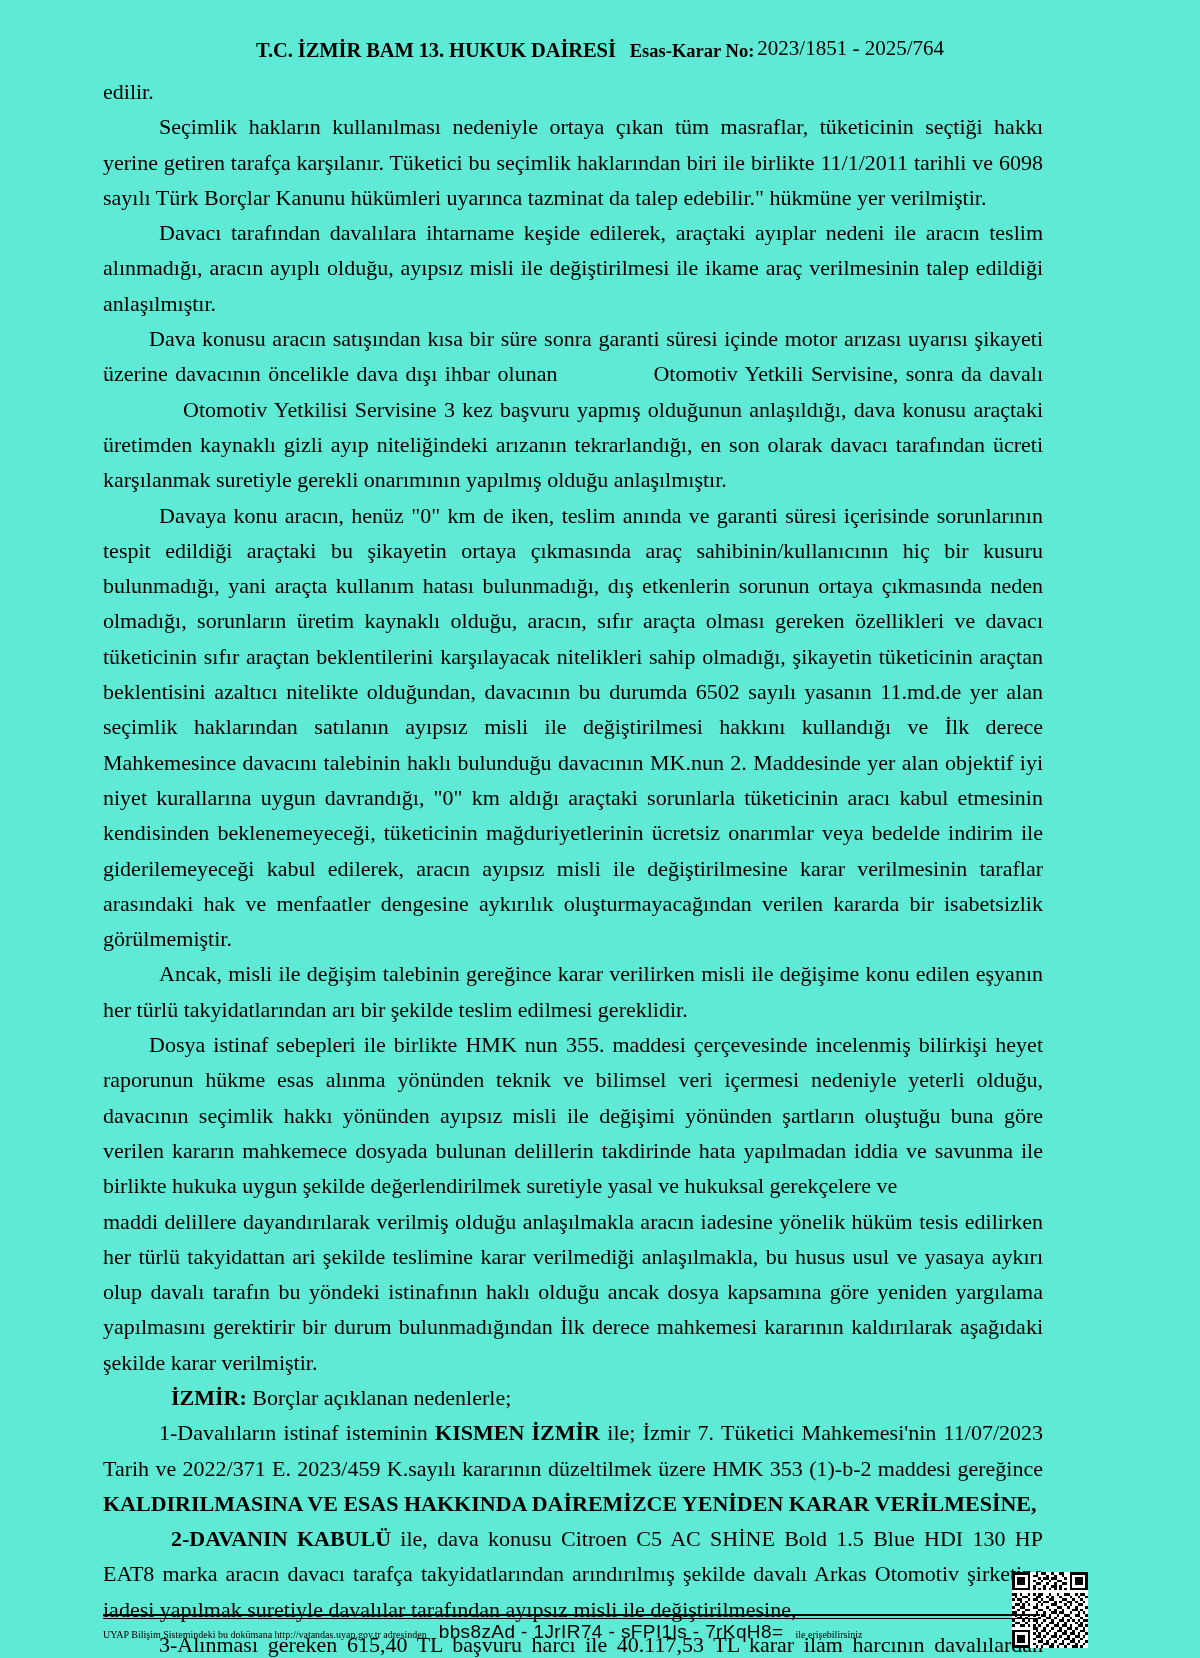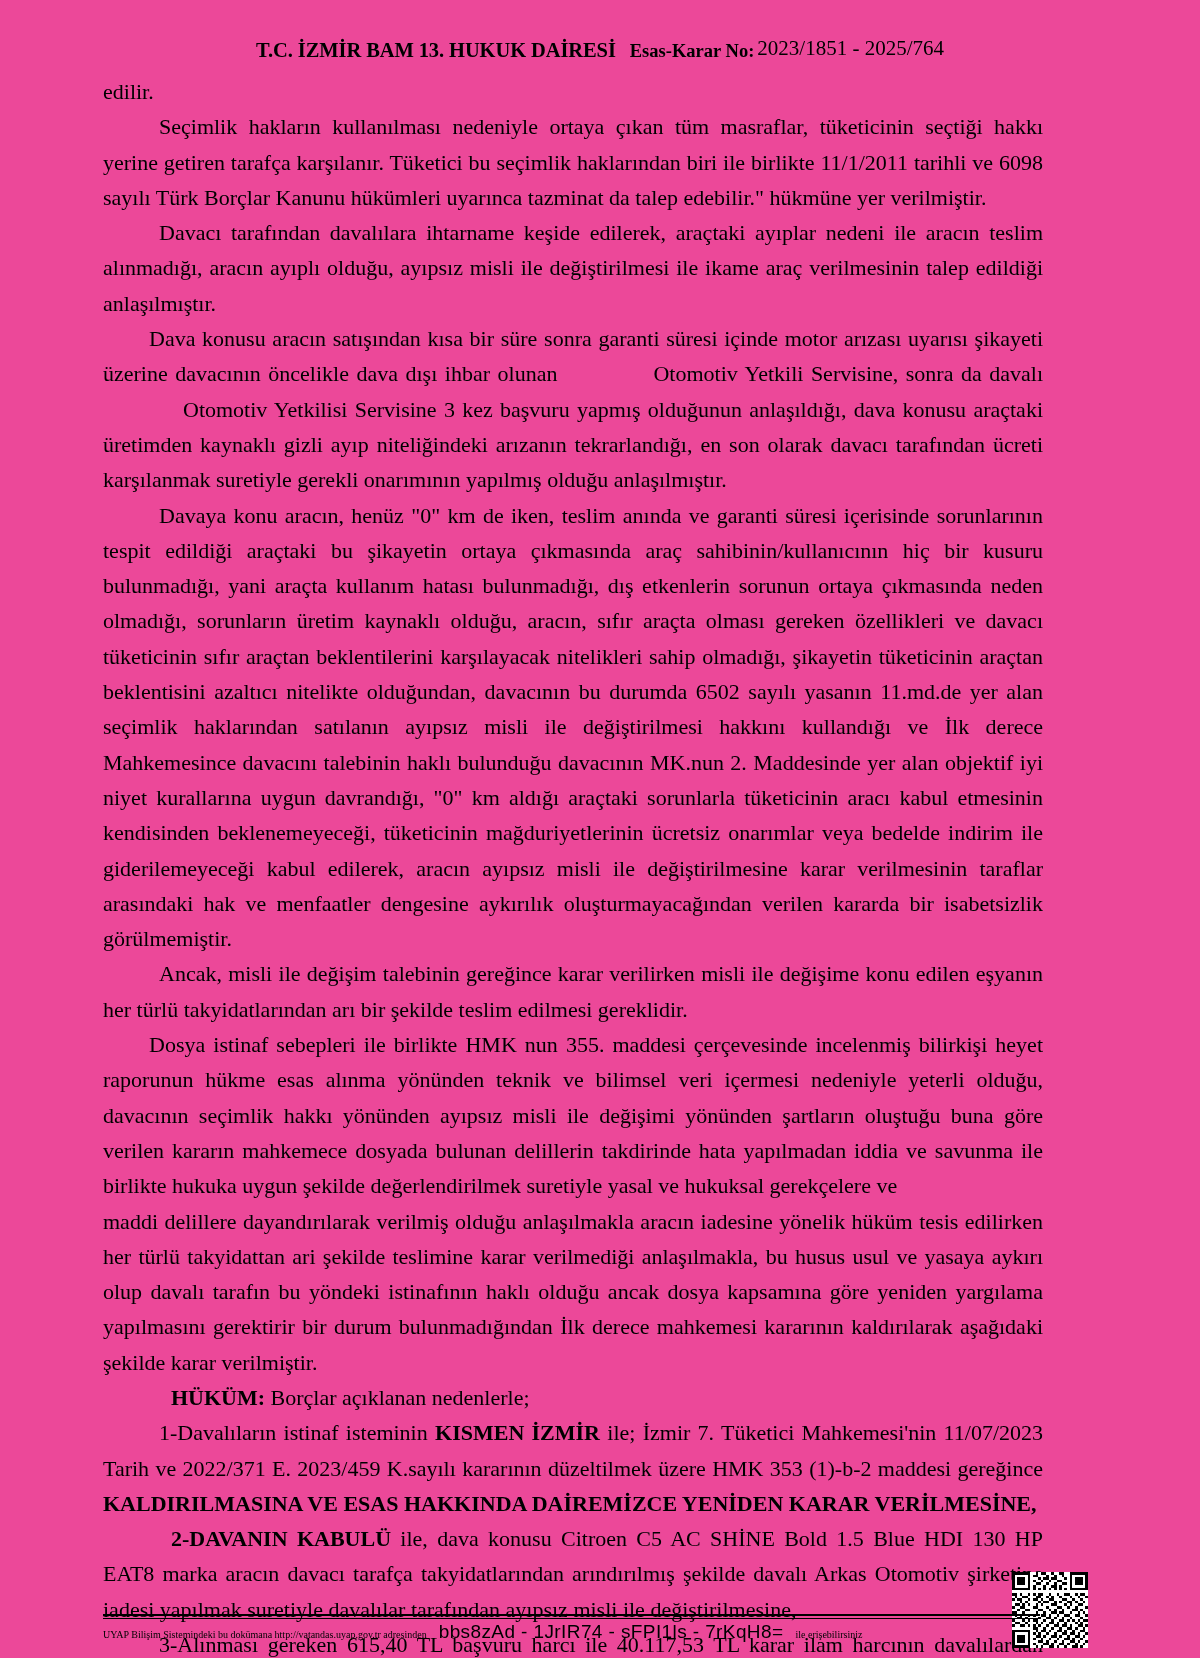--- a/index.html
+++ b/index.html
@@ -10,21 +10,21 @@
   }
   body {
     font-family: "Liberation Serif", "DejaVu Serif", serif;
     color: #000000;
   }
   .page {
     position: relative;
     width: 1200px;
     height: 1658px;
     margin: 0 auto;
-    background: #ec4899;
+    background: #5eead4;
     overflow: hidden;
     box-sizing: border-box;
   }
 
   
   .doc-header {
     position: absolute;
     left: 0;
     top: 36px;
     width: 1200px;
@@ -129,21 +129,21 @@
     <p class="para ind-s"><span>Dava konusu aracın satışından kısa bir süre sonra garanti süresi içinde motor arızası  uyarısı şikayeti üzerine davacının öncelikle dava dışı ihbar olunan</span><span class="gap-md"></span><span>Otomotiv Yetkili Servisine, sonra da  davalı</span><span class="gap-sm"></span><span>Otomotiv Yetkilisi Servisine 3 kez başvuru yapmış olduğunun anlaşıldığı, dava konusu araçtaki üretimden kaynaklı gizli ayıp niteliğindeki arızanın tekrarlandığı, en son olarak davacı tarafından ücreti karşılanmak suretiyle gerekli onarımının yapılmış olduğu anlaşılmıştır.</span></p>
 
     <p class="para ind">Davaya konu aracın, henüz "0" km de iken, teslim anında ve garanti süresi içerisinde sorunlarının tespit edildiği araçtaki bu şikayetin ortaya çıkmasında araç sahibinin/kullanıcının hiç bir kusuru bulunmadığı, yani araçta kullanım hatası bulunmadığı, dış etkenlerin sorunun ortaya çıkmasında neden olmadığı, sorunların üretim kaynaklı olduğu, aracın, sıfır araçta olması gereken özellikleri ve davacı tüketicinin sıfır araçtan beklentilerini karşılayacak nitelikleri sahip olmadığı, şikayetin tüketicinin araçtan beklentisini azaltıcı nitelikte olduğundan, davacının bu durumda 6502 sayılı yasanın 11.md.de yer alan seçimlik haklarından satılanın ayıpsız misli ile değiştirilmesi hakkını kullandığı ve İlk derece Mahkemesince davacını   talebinin haklı  bulunduğu davacının MK.nun 2. Maddesinde yer alan objektif iyi niyet kurallarına uygun davrandığı, "0" km aldığı araçtaki sorunlarla tüketicinin aracı kabul etmesinin kendisinden beklenemeyeceği, tüketicinin mağduriyetlerinin ücretsiz onarımlar veya bedelde indirim ile giderilemeyeceği kabul edilerek, aracın ayıpsız misli ile değiştirilmesine karar verilmesinin taraflar arasındaki hak ve menfaatler dengesine aykırılık oluşturmayacağından   verilen kararda bir isabetsizlik görülmemiştir.</p>
 
     <p class="para ind">Ancak, misli ile değişim talebinin gereğince karar verilirken  misli ile değişime konu edilen eşyanın her türlü takyidatlarından arı bir şekilde  teslim edilmesi gereklidir.</p>
 
     <p class="para ind-s">Dosya istinaf  sebepleri ile birlikte HMK  nun 355. maddesi çerçevesinde incelenmiş  bilirkişi heyet raporunun hükme esas alınma yönünden teknik ve bilimsel veri içermesi nedeniyle yeterli olduğu, davacının  seçimlik hakkı yönünden  ayıpsız misli ile değişimi yönünden şartların oluştuğu buna göre verilen kararın mahkemece dosyada bulunan  delillerin takdirinde hata yapılmadan iddia ve savunma ile birlikte hukuka uygun şekilde değerlendirilmek suretiyle yasal ve hukuksal gerekçelere ve</p>
 
     <p class="para noind">maddi delillere dayandırılarak verilmiş olduğu anlaşılmakla aracın iadesine yönelik hüküm tesis edilirken her türlü takyidattan ari şekilde teslimine karar verilmediği anlaşılmakla, bu husus usul ve yasaya aykırı olup  davalı tarafın bu yöndeki istinafının haklı olduğu ancak dosya kapsamına göre yeniden yargılama yapılmasını gerektirir bir durum bulunmadığından İlk derece mahkemesi kararının kaldırılarak  aşağıdaki şekilde  karar verilmiştir.</p>
 
-    <p class="para ind-l"><span class="b">HÜKÜM:</span><span> Borçlar açıklanan nedenlerle;</span></p>
+    <p class="para ind-l"><span class="b">İZMİR:</span><span> Borçlar açıklanan nedenlerle;</span></p>
 
     <p class="para ind"><span>1-Davalıların  istinaf  isteminin  </span><span class="b">KISMEN İZMİR</span><span>  ile;  İzmir 7. Tüketici Mahkemesi'nin 11/07/2023 Tarih ve 2022/371 E. 2023/459 K.sayılı kararının  düzeltilmek üzere HMK 353 (1)-b-2 maddesi gereğince  </span><span class="b">KALDIRILMASINA VE ESAS HAKKINDA DAİREMİZCE YENİDEN KARAR VERİLMESİNE,</span></p>
 
     <p class="para ind-l"><span class="b">2-DAVANIN KABULÜ</span><span> ile, dava konusu Citroen C5 AC SHİNE Bold 1.5 Blue HDI  130 HP EAT8 marka aracın  davacı tarafça   takyidatlarından arındırılmış şekilde davalı Arkas Otomotiv şirketine iadesi yapılmak suretiyle davalılar tarafından ayıpsız misli ile değiştirilmesine,</span></p>
 
 
     <p class="para ind">3-Alınması gereken 615,40 TL başvuru harcı ile 40.117,53 TL karar ilam harcının davalılardan müştereken ve müteselsilen alınarak hazineye irat kaydedilmesine, (Tahsilde   mükerrerlik olmamak kaydıyla )</p>
 
   </div>
 

